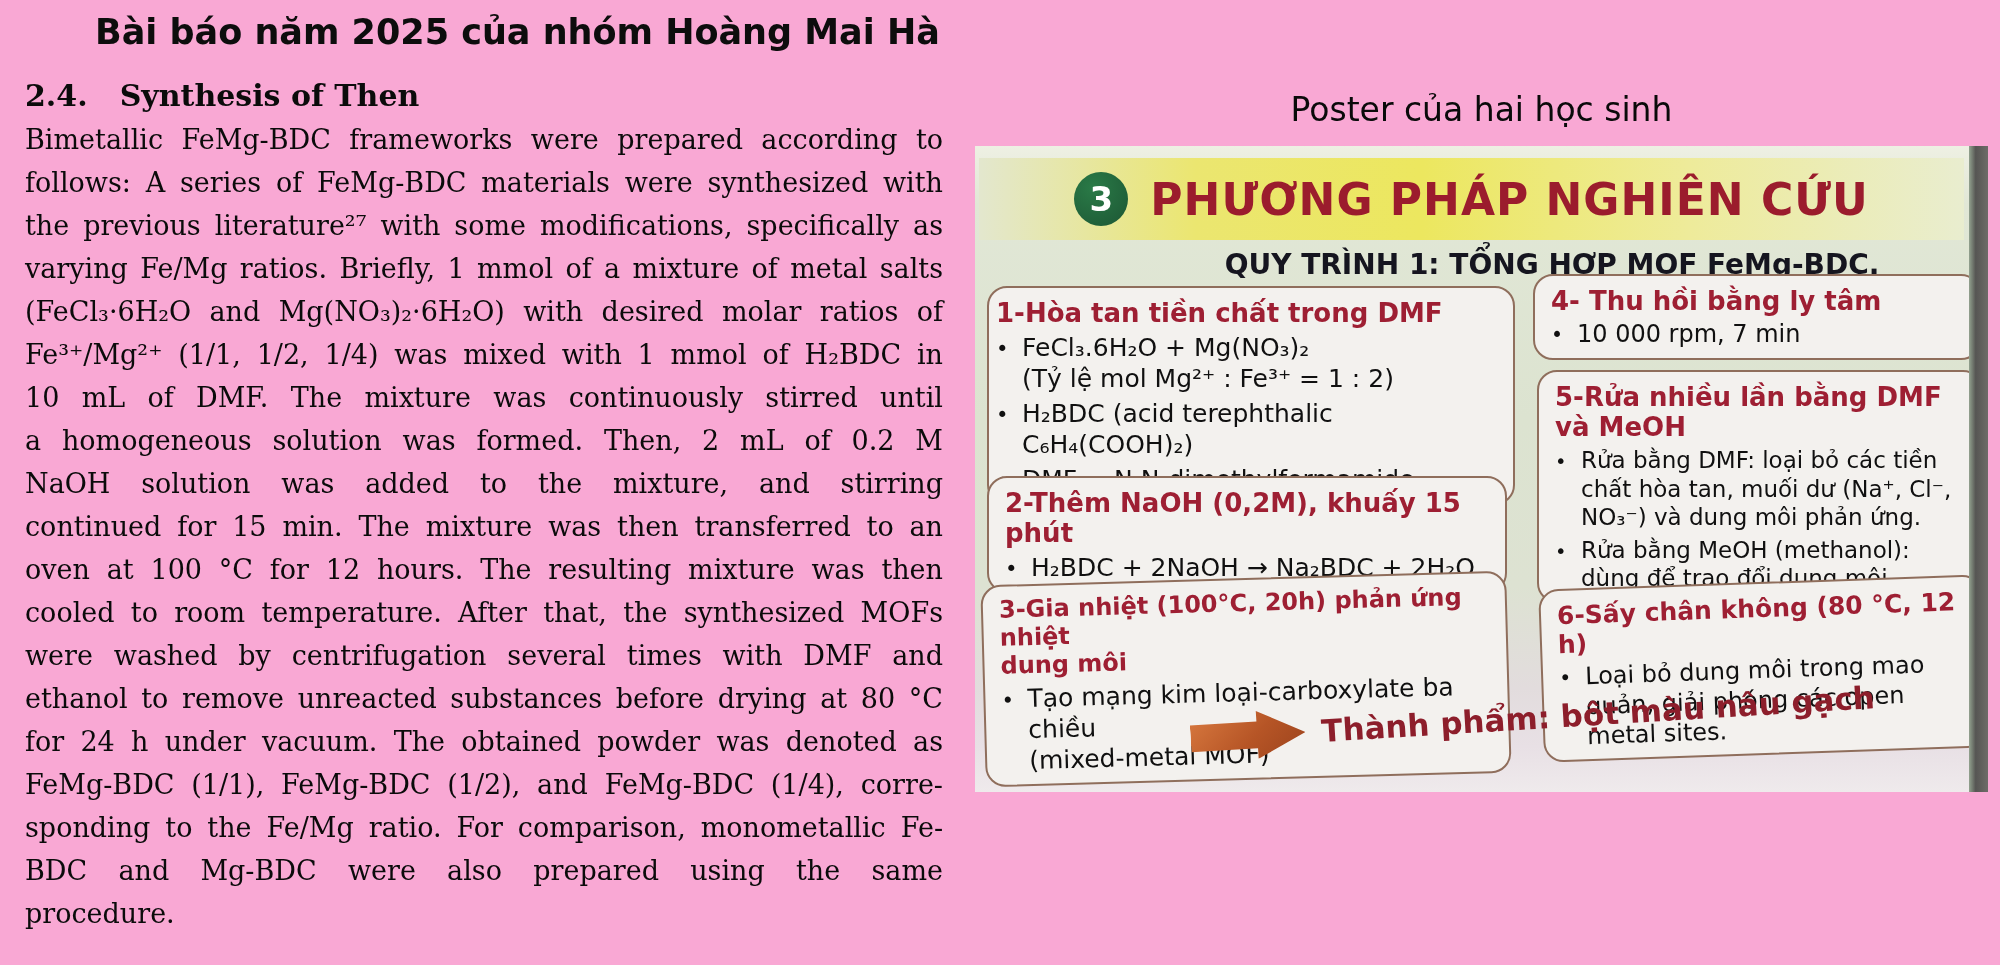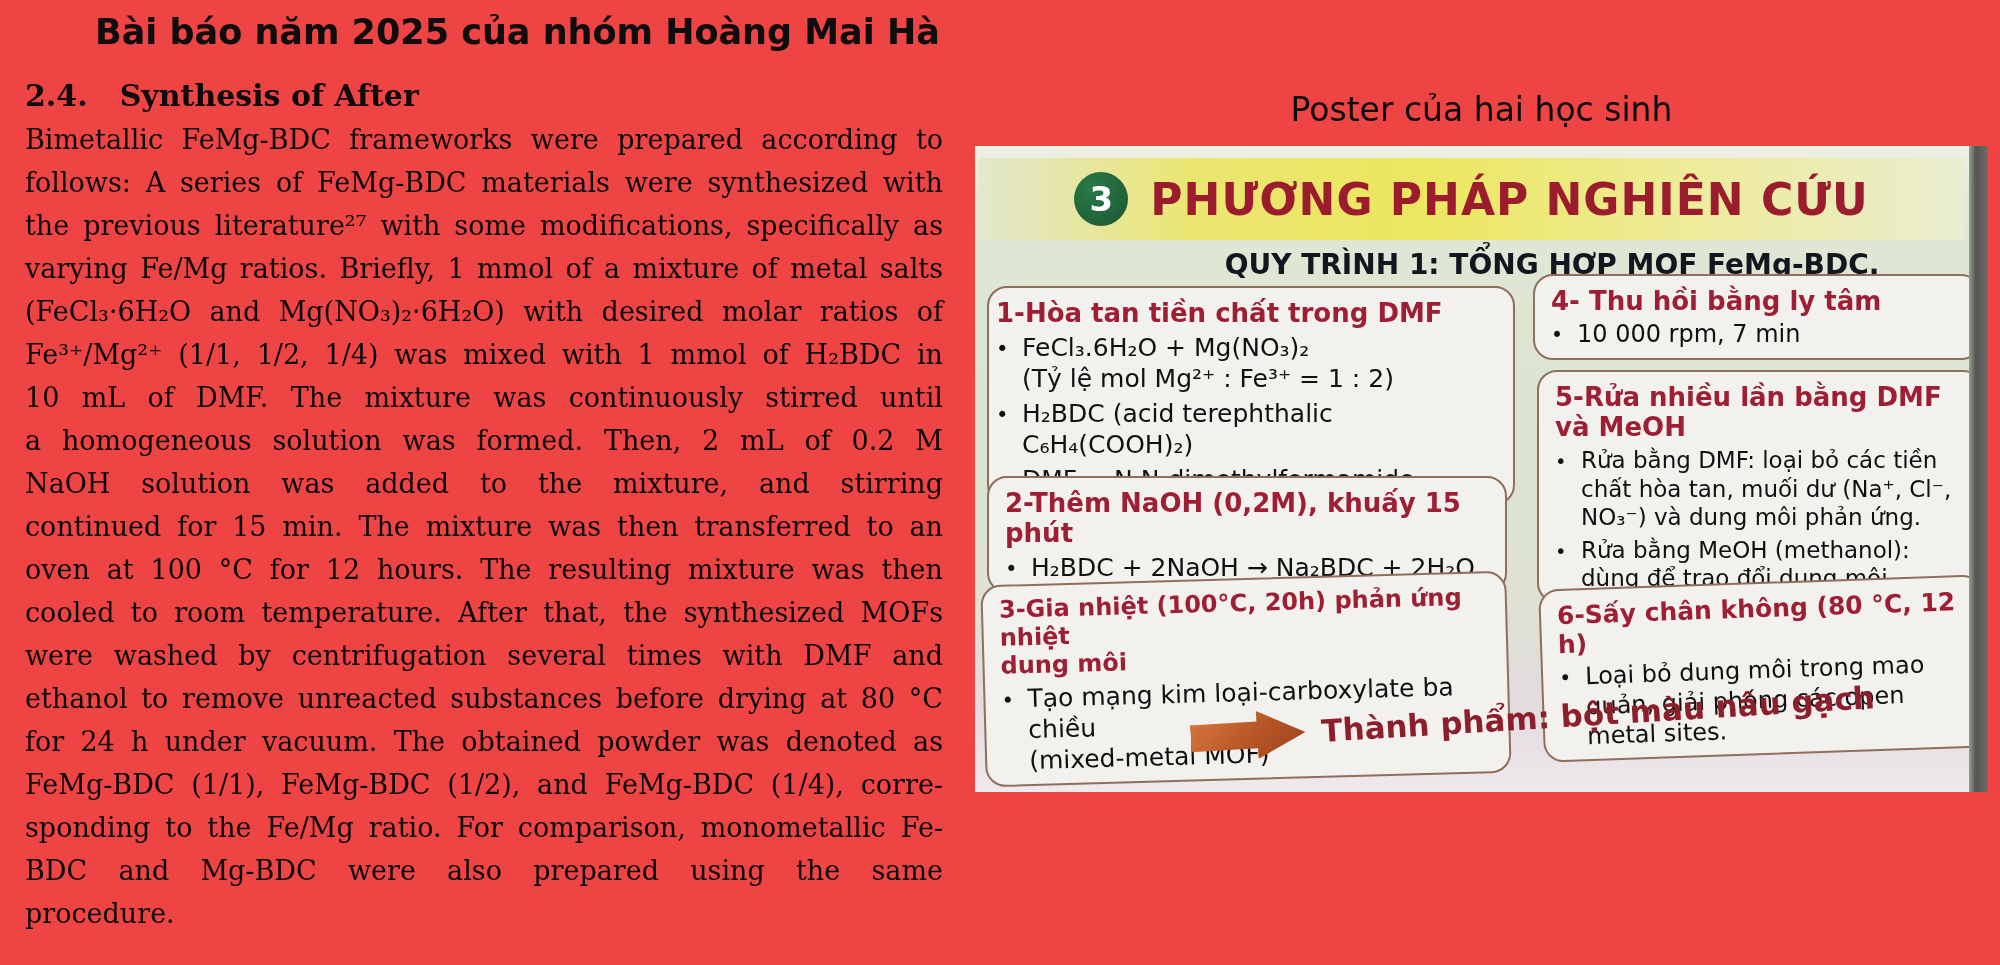--- a/index.html
+++ b/index.html
@@ -1,16 +1,16 @@
 <!DOCTYPE html>
 <html><head>
 <meta charset="utf-8">
 <style>
   html,body{margin:0;padding:0;background:#ffffff;}
-  .canvas{position:relative;width:2000px;height:965px;background:#ef4444;overflow:hidden;
+  .canvas{position:relative;width:2000px;height:965px;background:#f9a8d4;overflow:hidden;
           font-family:"DejaVu Sans",sans-serif;}
 
   
   .paper-title{position:absolute;left:95px;top:12px;font-size:35px;font-weight:bold;
                color:#0d0d0d;font-family:"DejaVu Sans",sans-serif;}
   .section-heading{position:absolute;left:25px;top:78px;display:flex;gap:32px;
                    font-family:"DejaVu Serif",serif;font-weight:bold;font-size:30px;color:#0b0b0b;}
   .paper-paragraph{position:absolute;left:25px;top:118px;width:918px;
                    font-family:"DejaVu Serif",serif;font-size:27px;color:#0b0b0b;}
   .pline{height:43px;line-height:43px;text-align:justify;text-align-last:justify;white-space:nowrap;}
@@ -68,21 +68,21 @@
 </style>
 </head>
 <body>
 
 <div class="canvas">
 
   <div class="paper-title">Bài báo năm 2025 của nhóm Hoàng Mai Hà</div>
 
   <div class="section-heading">
     <span>2.4.</span>
-    <span>Synthesis of After</span>
+    <span>Synthesis of Then</span>
   </div>
 
   <div class="paper-paragraph">
     <div class="pline">Bimetallic FeMg-BDC frameworks were prepared according to</div>
     <div class="pline">follows: A series of FeMg-BDC materials were synthesized with</div>
     <div class="pline">the previous literature²⁷ with some modifications, specifically as</div>
     <div class="pline">varying Fe/Mg ratios. Briefly, 1 mmol of a mixture of metal salts</div>
     <div class="pline">(FeCl₃·6H₂O and Mg(NO₃)₂·6H₂O) with desired molar ratios of</div>
     <div class="pline">Fe³⁺/Mg²⁺ (1/1, 1/2, 1/4) was mixed with 1 mmol of H₂BDC in</div>
     <div class="pline">10 mL of DMF. The mixture was continuously stirred until</div>

